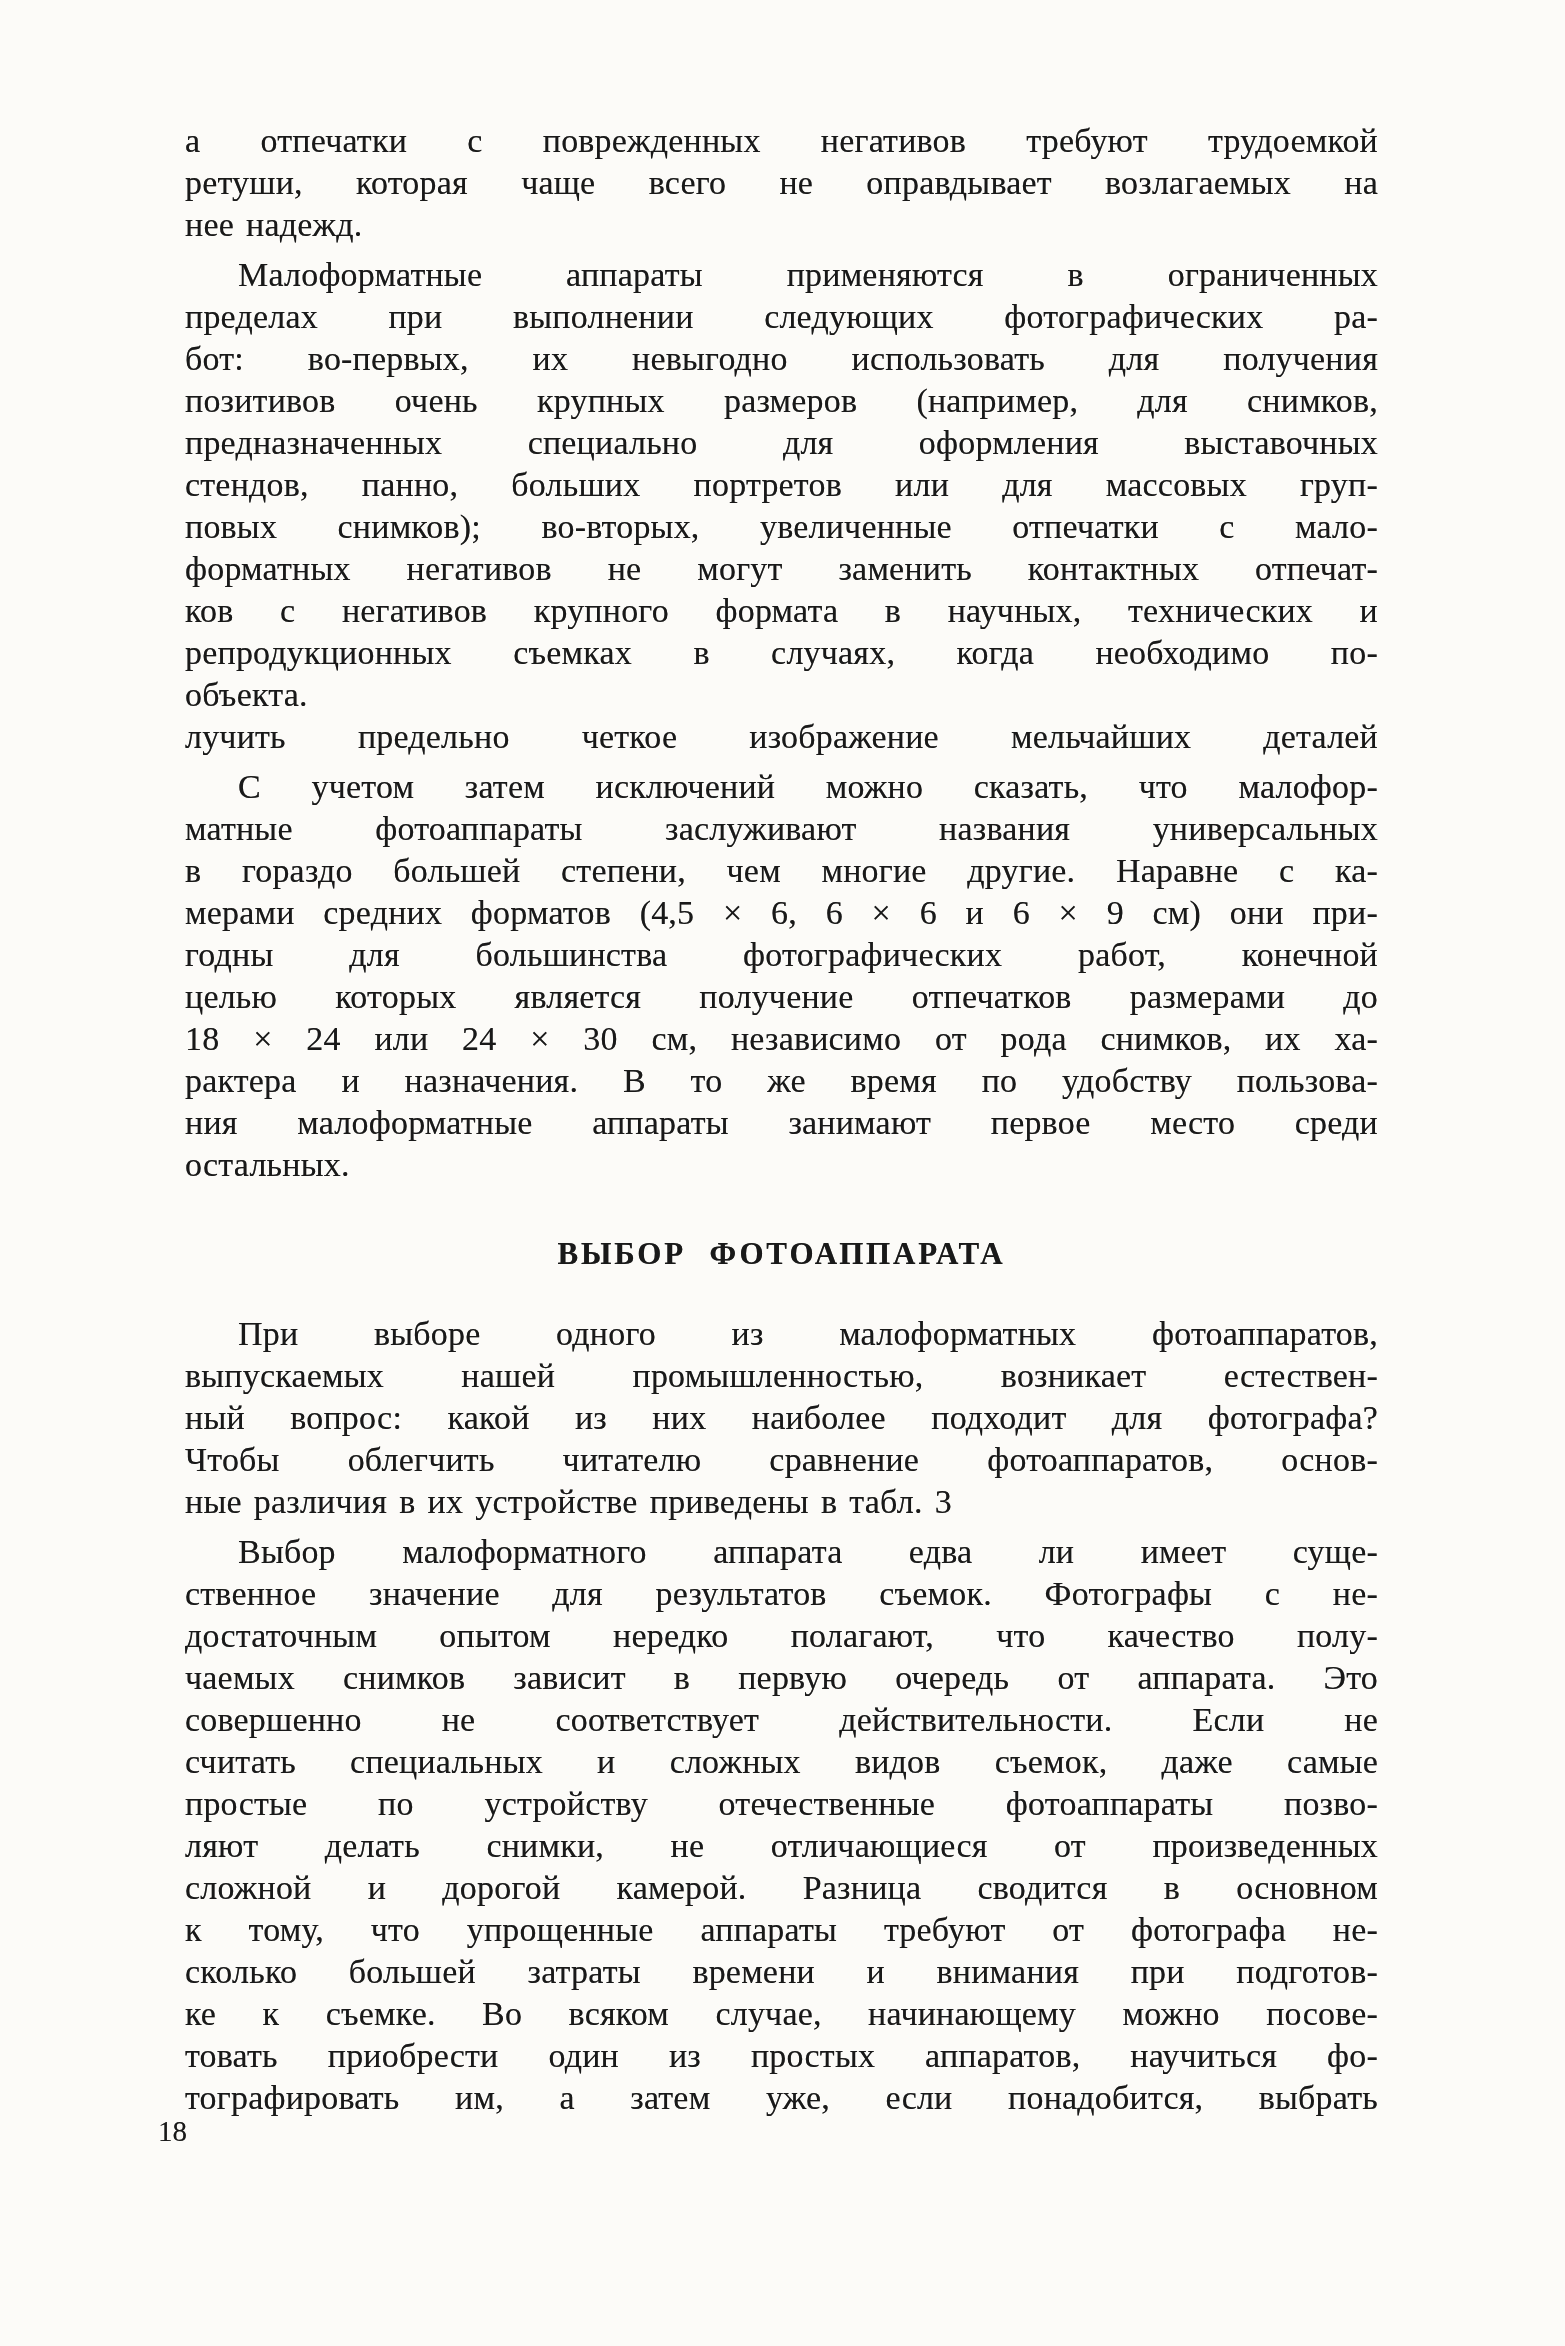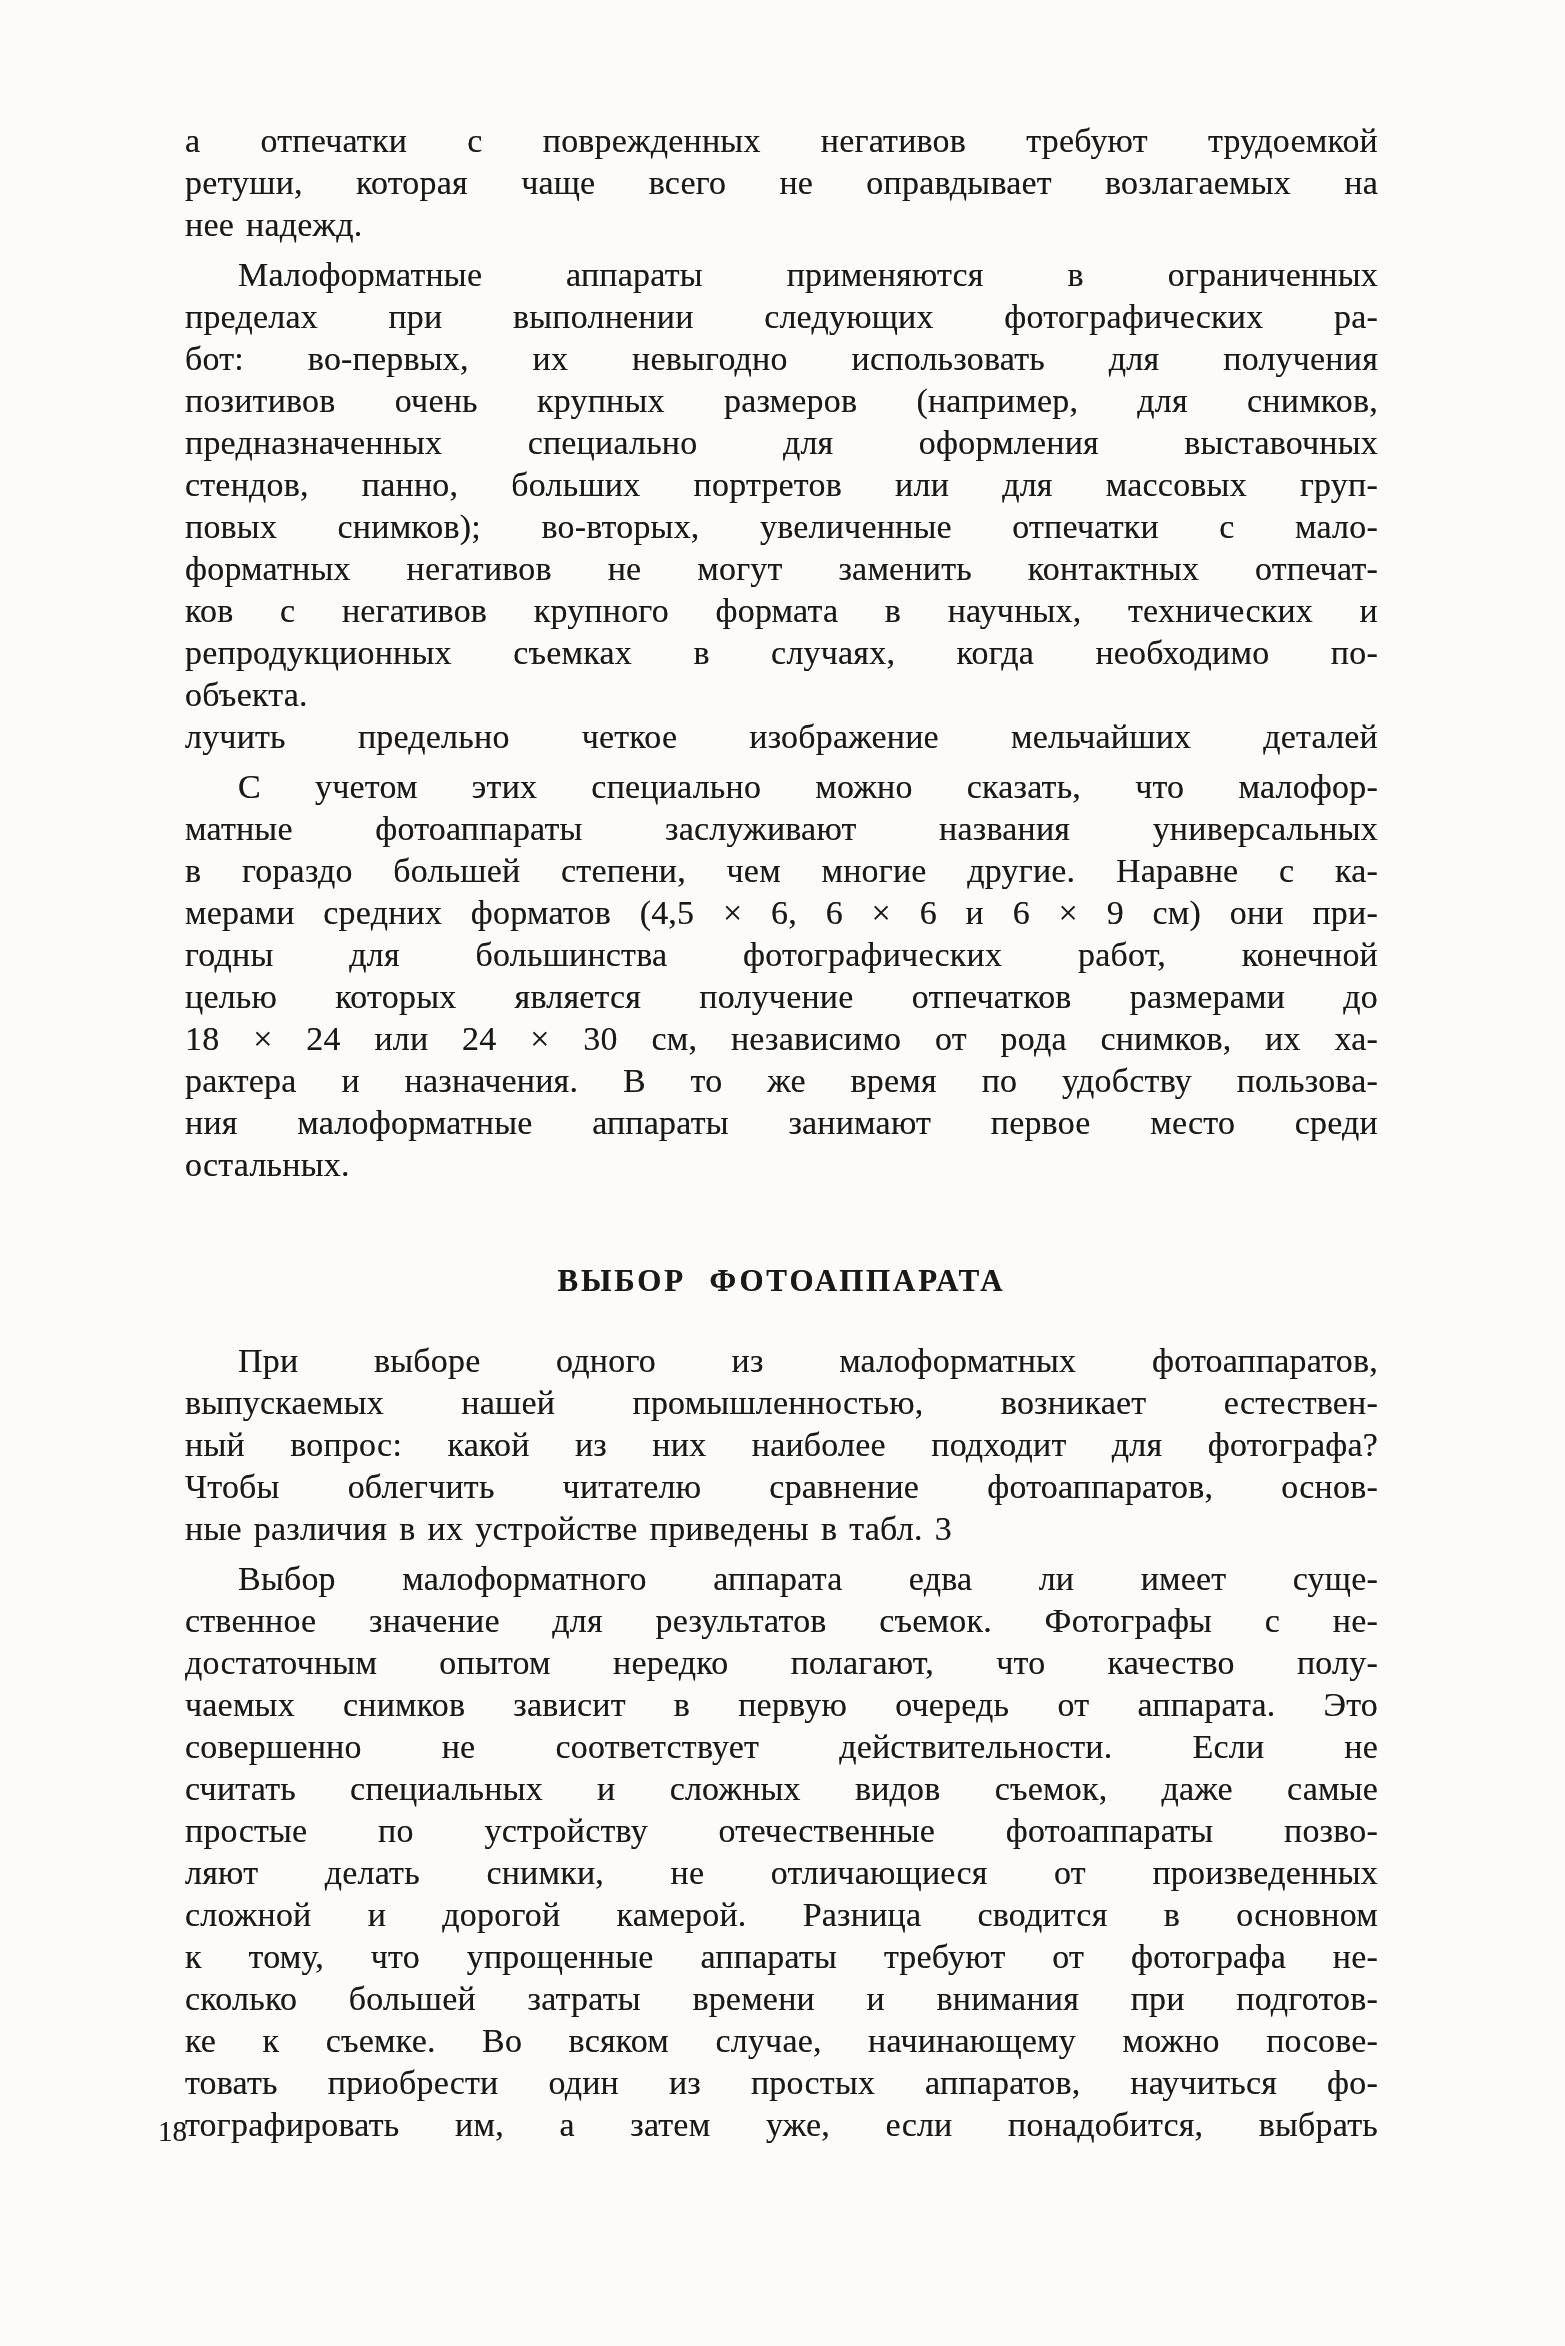--- a/index.html
+++ b/index.html
@@ -40,21 +40,21 @@
   .para.indent .line:first-child {
     text-indent: 53px;
   }
   .heading {
     font-size: 31px;
     font-weight: bold;
     line-height: 42px;
     text-align: center;
     letter-spacing: 2.8px;
     word-spacing: 13.2px;
-    margin: 74px 0 38px 0;
+    margin: 47px 0 38px 0;
     text-shadow: 0 0 0.5px rgba(20,20,20,0.6);
   }
   .page-number {
     position: absolute;
     left: 158px;
     top: 2114px;
     font-size: 29px;
     line-height: 34px;
     text-shadow: 0 0 0.5px rgba(20,20,20,0.55);
   }
@@ -77,21 +77,21 @@
         <div class="line">предназначенных специально для оформления выставочных</div>
         <div class="line">стендов, панно, больших портретов или для массовых груп-</div>
         <div class="line">повых снимков); во-вторых, увеличенные отпечатки с мало-</div>
         <div class="line">форматных негативов не могут заменить контактных отпечат-</div>
         <div class="line">ков с негативов крупного формата в научных, технических и</div>
         <div class="line">репродукционных съемках в случаях, когда необходимо по-</div>
         <div class="line last">объекта.</div>
         <div class="line">лучить предельно четкое изображение мельчайших деталей</div>
       </div>
       <div class="para indent">
-        <div class="line">С учетом этих специально можно сказать, что малофор-</div>
+        <div class="line">С учетом затем исключений можно сказать, что малофор-</div>
         <div class="line">матные фотоаппараты заслуживают названия универсальных</div>
         <div class="line">в гораздо большей степени, чем многие другие. Наравне с ка-</div>
         <div class="line">мерами средних форматов (4,5 × 6, 6 × 6 и 6 × 9 см) они при-</div>
         <div class="line">годны для большинства фотографических работ, конечной</div>
         <div class="line">целью которых является получение отпечатков размерами до</div>
         <div class="line">18 × 24 или 24 × 30 см, независимо от рода снимков, их ха-</div>
         <div class="line">рактера и назначения. В то же время по удобству пользова-</div>
         <div class="line">ния малоформатные аппараты занимают первое место среди</div>
         <div class="line last">остальных.</div>
       </div>

